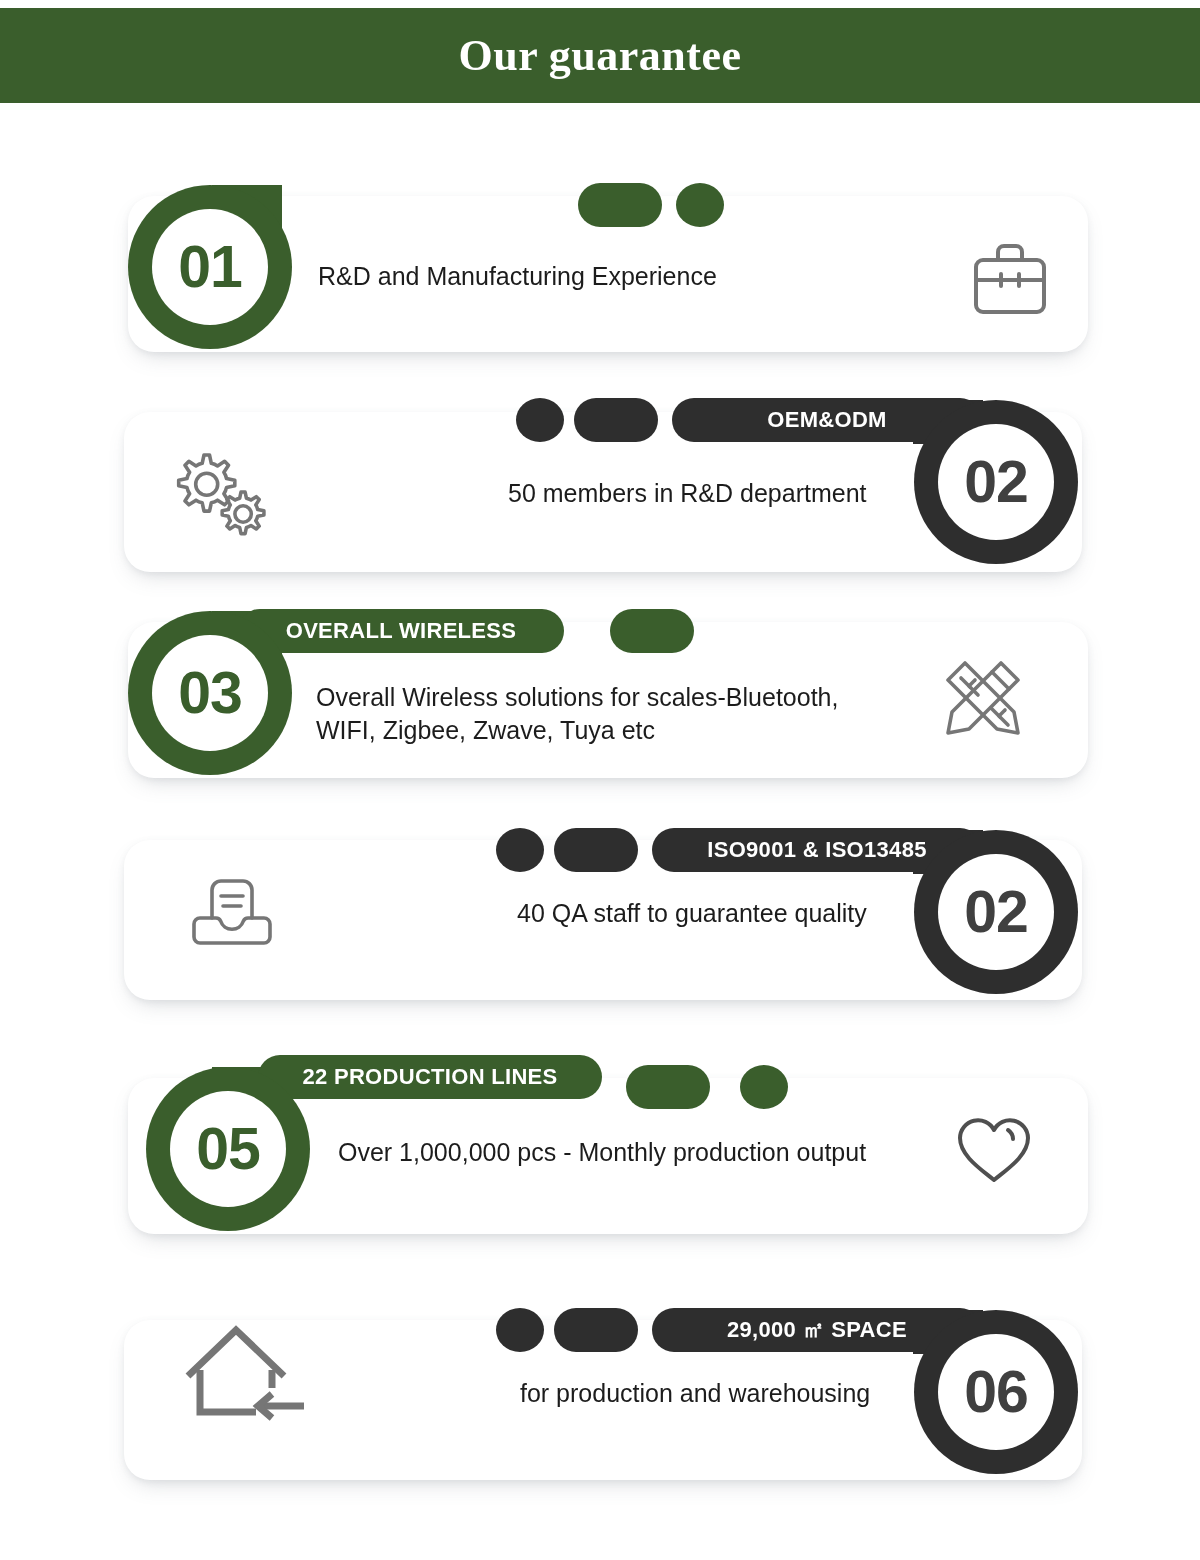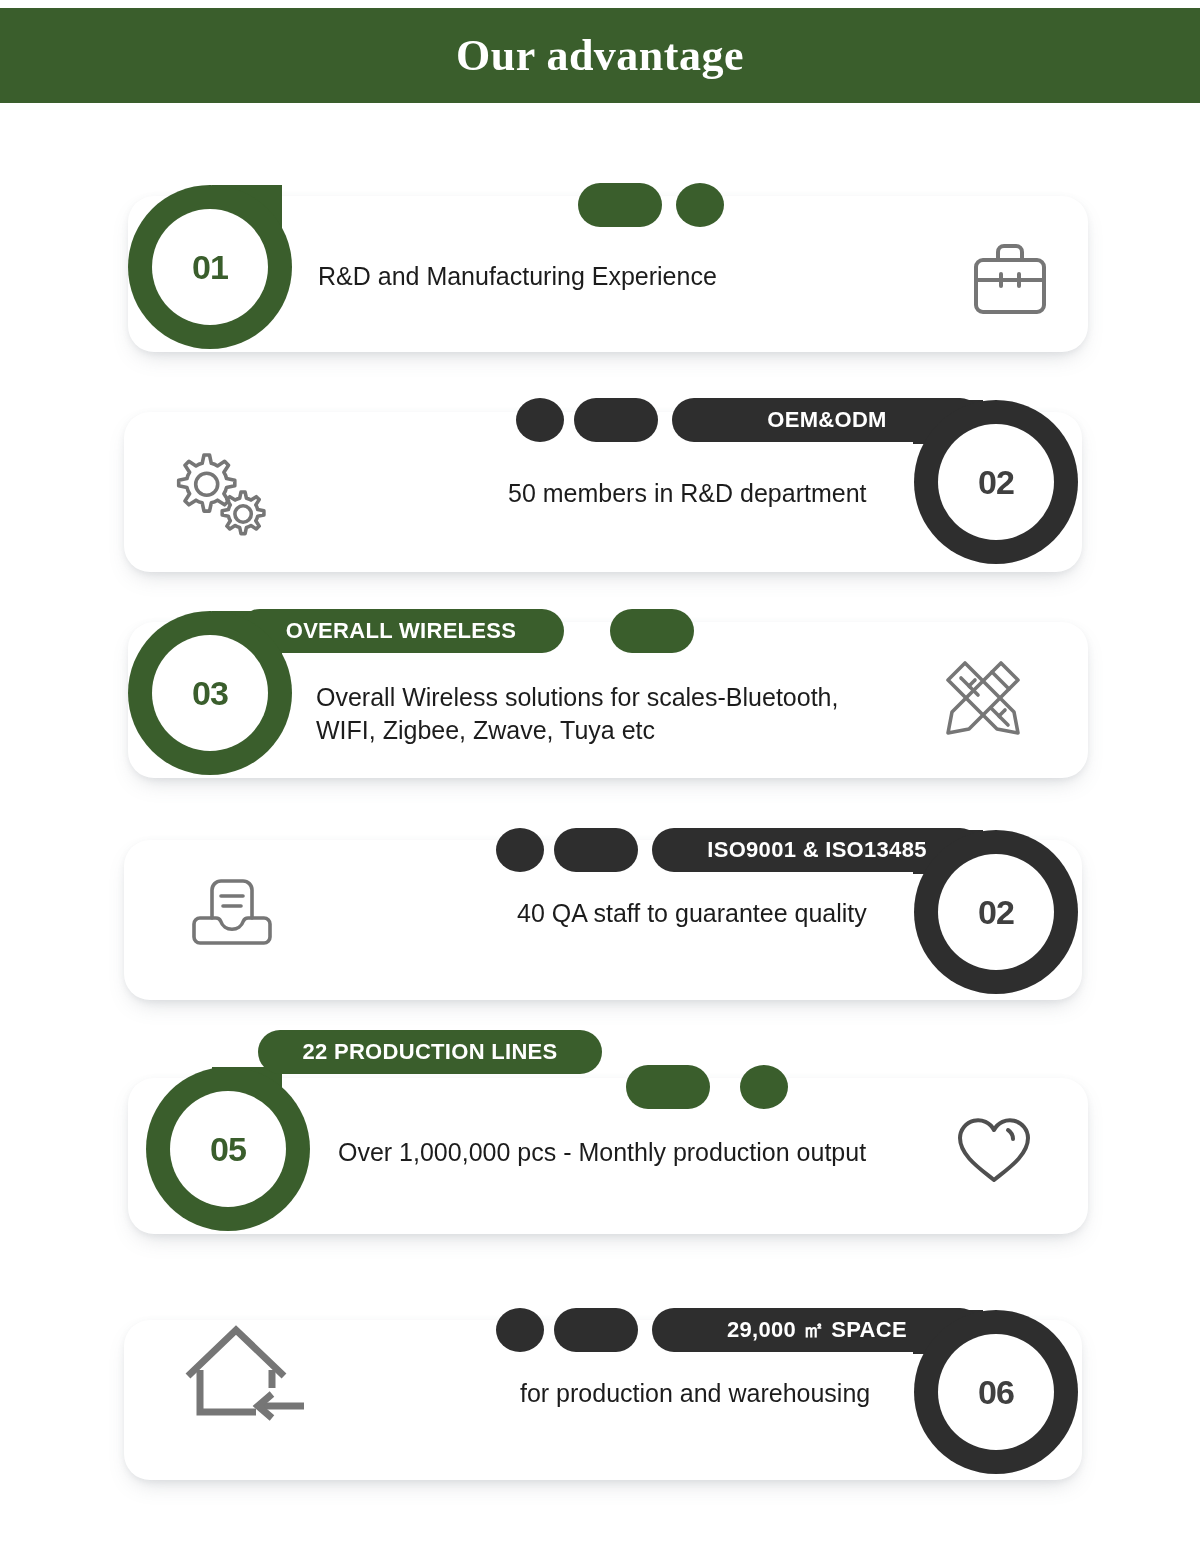--- a/index.html
+++ b/index.html
@@ -63,21 +63,21 @@
     width: 116px; height: 116px;
     border-radius: 50%;
     background: #ffffff;
     display: flex;
     align-items: center;
     justify-content: center;
   }
   .ring .num {
     font-family: "Liberation Sans", sans-serif;
     font-weight: bold;
-    font-size: 34px;
+    font-size: 59px;
     letter-spacing: -1px;
     line-height: 1;
   }
   .ring.green { background: #3a5e2c; }
   .ring.green .num { color: #3a5e2c; }
   .ring.dark  { background: #2e2e2e; }
   .ring.dark  .num { color: #404040; }
 
   
   .wedge {
@@ -135,21 +135,21 @@
     z-index: 2;
   }
   .icon svg { display: block; }
 </style>
 </head>
 <body>
 
 <div class="page">
 
   <div class="header">
-    <div class="header-title">Our advantage</div>
+    <div class="header-title">Our guarantee</div>
   </div>
 
   <div class="card left" style="top:196px; height:156px;">
   </div>
   <div class="wedge green" style="left:212px; top:185px;"></div>
   <div class="dot green wide" style="left:578px; top:183px;"></div>
   <div class="dot green round" style="left:676px; top:183px;"></div>
   <div class="ring green" style="left:128px; top:185px;">
     <div class="inner">
       <span class="num">01</span>
@@ -235,21 +235,21 @@
       <path d="M20 44 V16 a9 9 0 0 1 9-9 h22 a9 9 0 0 1 9 9 v28"></path>
       <line x1="29" y1="22" x2="51" y2="22"></line>
       <line x1="31" y1="32" x2="49" y2="32"></line>
       <path d="M8 44 h16 a5 5 0 0 1 4.6 3 a12 12 0 0 0 22.8 0 a5 5 0 0 1 4.6-3 h16 a6 6 0 0 1 6 6 v13 a6 6 0 0 1 -6 6 h-64 a6 6 0 0 1 -6-6 v-13 a6 6 0 0 1 6-6 z"></path>
     </svg>
   </div>
 
   <div class="card left" style="top:1078px; height:156px;">
   </div>
   <div class="wedge green" style="left:212px; top:1067px;"></div>
-  <div class="titlebar green" style="left:258px; top:1030px; width:344px;">
+  <div class="titlebar green" style="left:258px; top:1055px; width:344px;">
     <span class="label">22 PRODUCTION LINES</span>
   </div>
   <div class="dot green wide" style="left:626px; top:1065px;"></div>
   <div class="dot green round" style="left:740px; top:1065px;"></div>
   <div class="ring green" style="left:146px; top:1067px;">
     <div class="inner">
       <span class="num">05</span>
     </div>
   </div>
   <div class="desc" style="left:338px; top:1136px; width:600px;">Over 1,000,000 pcs - Monthly production output</div>

